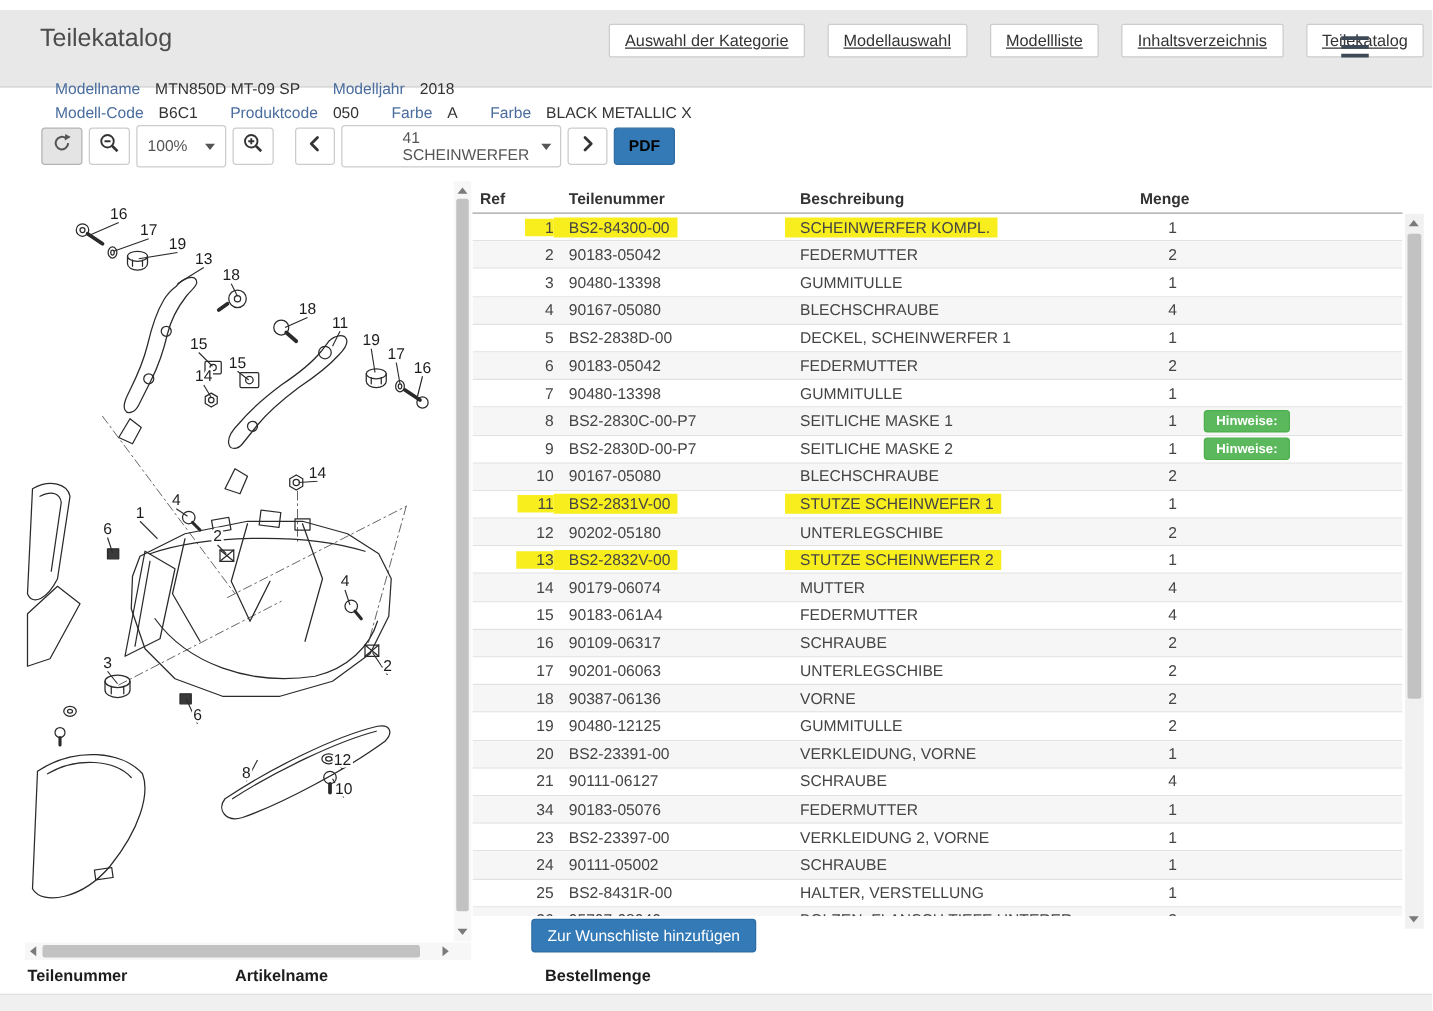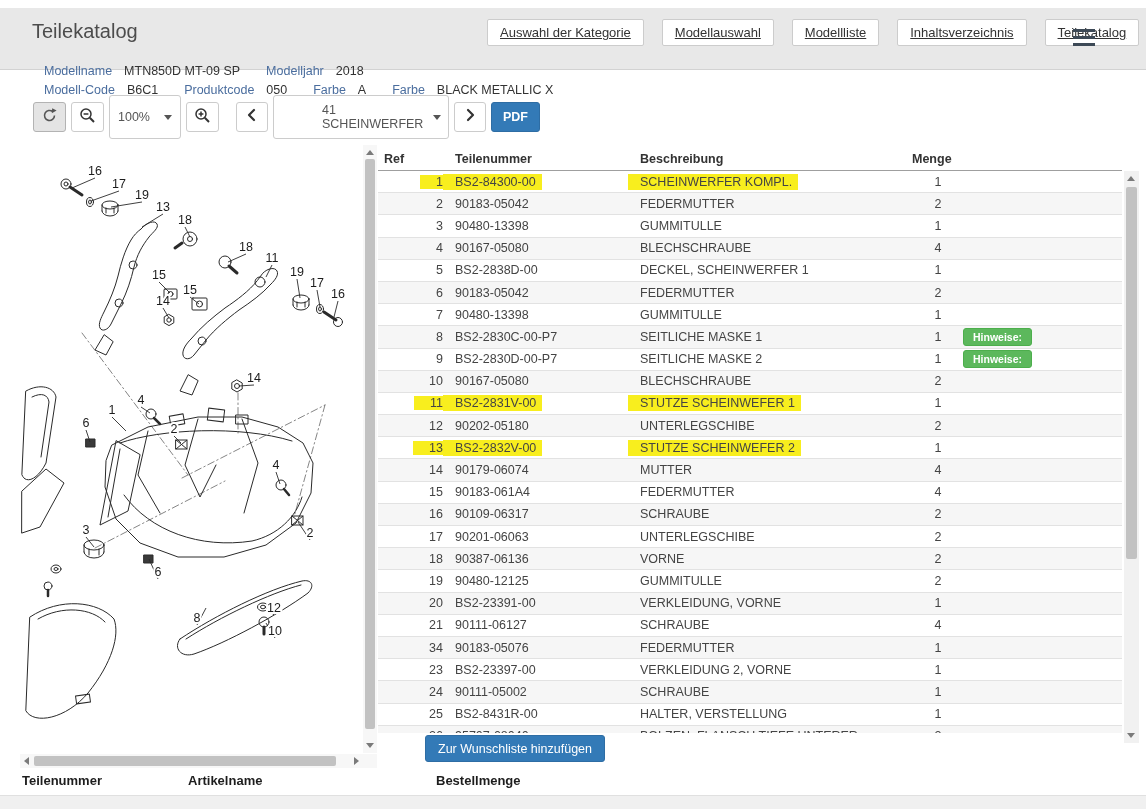--- a/index.html
+++ b/index.html
@@ -22,30 +22,30 @@
   .info { position:absolute; left:44px; top:62px; font-size:12.5px; line-height:19px; }
   .info .line { display:flex; }
   .info .lbl { color:#4a6d9e; margin-right:12px; }
   .info .val { color:#333; margin-right:26px; }
 
   
   .toolbar { position:absolute; left:33px; top:102px; display:flex; align-items:center; gap:5px; height:30px; }
   .tbtn { height:30px; min-width:32px; display:flex; align-items:center; justify-content:center;
           background:#fff; border:1px solid #ccc; border-radius:3px; cursor:pointer; padding:0 7px; }
   .tbtn.pressed { background:#e4e4e4; border-color:#b3b3b3; }
-  .tsel { height:44px; display:flex; align-items:center; justify-content:space-between;
+  .tsel { height:34px; display:flex; align-items:center; justify-content:space-between;
           background:#fff; border:1px solid #ccc; border-radius:3px; font-size:12.5px;
           color:#555; padding:0 8px; cursor:pointer; }
   .tsel .caret { width:0; height:0; border-left:4px solid transparent; border-right:4px solid transparent;
                  border-top:5px solid #555; margin-left:10px; }
   .zoom-select { width:72px; }
   .section-select { width:176px;padding-left:48px; }
   .gap { width:7px; }
   .pdf { height:30px; padding:0 11px; background:#337ab7; border:1px solid #2e6da4; border-radius:3px;
-         color:#ffffff; font-size:12.5px; font-weight:bold; cursor:pointer; }
+         color:#000000; font-size:12.5px; font-weight:bold; cursor:pointer; }
 
   
   .diagram-panel { position:absolute; left:20px; top:145px; width:357px; height:623px; background:#fff; }
   .diagram-svg { position:absolute; left:0; top:0; }
   .vsb { position:absolute; right:0; top:0; bottom:15px; width:14px; background:#f7f7f7; }
   .hsb { position:absolute; left:0; bottom:0; height:14px; right:14px; background:#f7f7f7; }
   .sb-corner { position:absolute; right:0; bottom:0; width:14px; height:14px; background:#f7f7f7; }
   .thumb-v { position:absolute; left:2px; width:10px; background:#c2c2c2; border-radius:2px; }
   .thumb-h { position:absolute; top:2px; height:10px; background:#c2c2c2; border-radius:2px; }
   .arr { position:absolute; width:0; height:0; }

